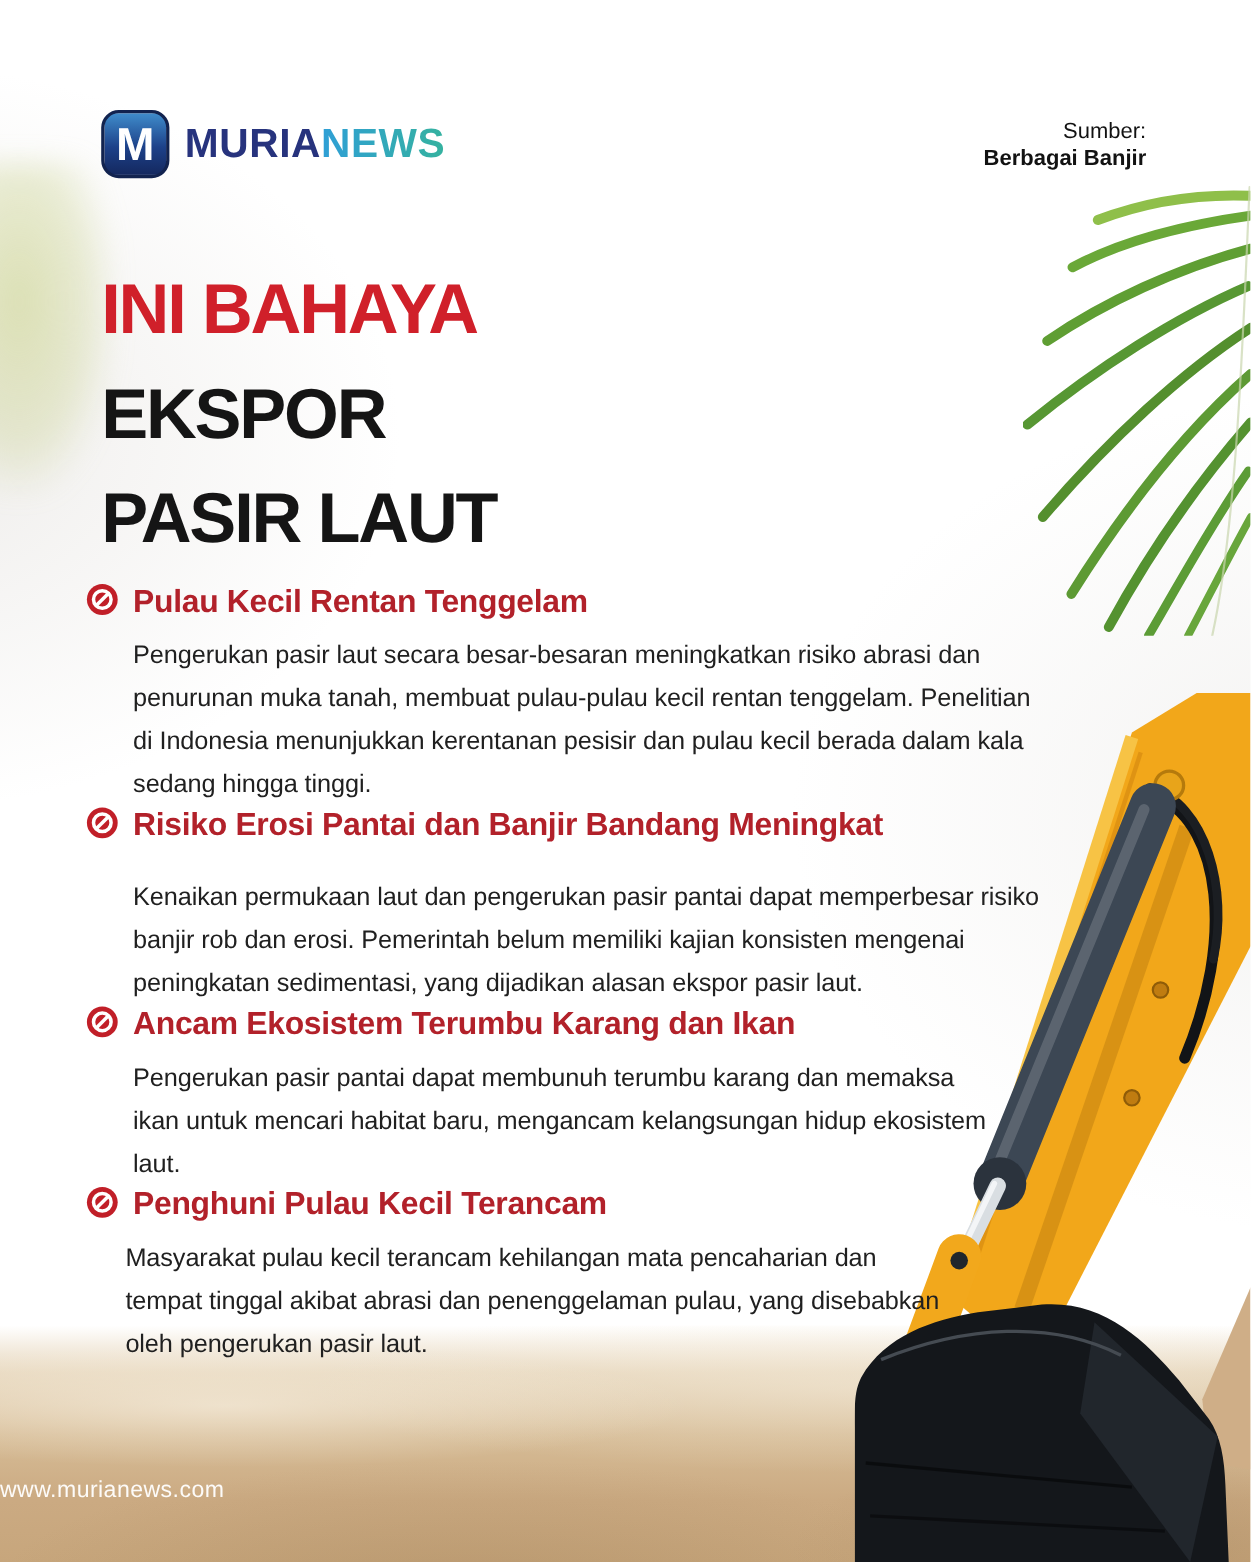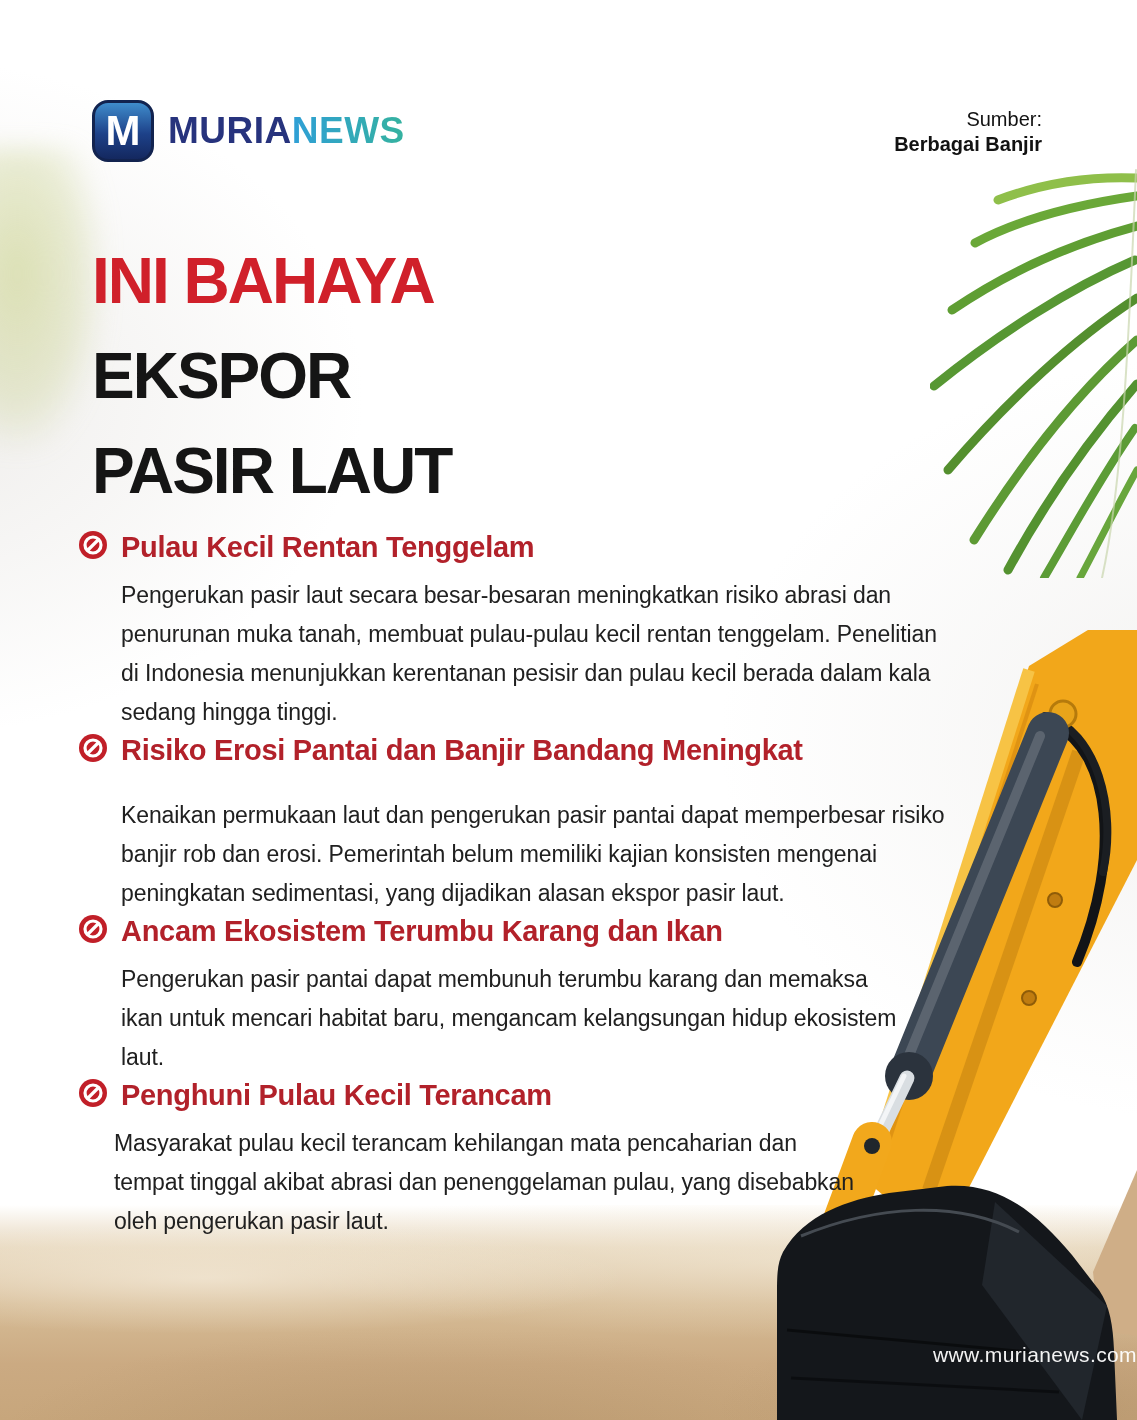--- a/index.html
+++ b/index.html
@@ -60,21 +60,21 @@
   
   .sand {
     position:absolute; left:0; top:1205px; width:1137px; height:215px; z-index:2;
     background:
       radial-gradient(60% 90px at 18% 34%, rgba(255,250,240,.5), transparent 62%),
       radial-gradient(70% 120px at 70% 26%, rgba(247,239,224,.45), transparent 65%),
       radial-gradient(55% 170px at 38% 112%, rgba(158,126,86,.32), transparent 70%),
       radial-gradient(40% 140px at 92% 95%, rgba(150,118,80,.28), transparent 72%),
       linear-gradient(180deg, rgba(239,231,216,0) 0%, rgba(229,212,184,.92) 20%, #d6bc96 46%, #cbaa82 74%, #c7a67c 100%);
   }
-  .footer { position:absolute; left:0; top:1343px; width:1137px; text-align:right; z-index:6; }
+  .footer { position:absolute; left:0; top:1343px; width:1137px; text-align:left; z-index:6; }
   .website { font-size:21px; font-weight:500; color:rgba(255,255,255,.95); letter-spacing:.4px; }
 </style>
 </head>
 <body>
 
 <div class="page">
 
   <div class="left-blur"></div>
 
   <svg class="palm" width="207" height="430" viewBox="0 0 207 430">

